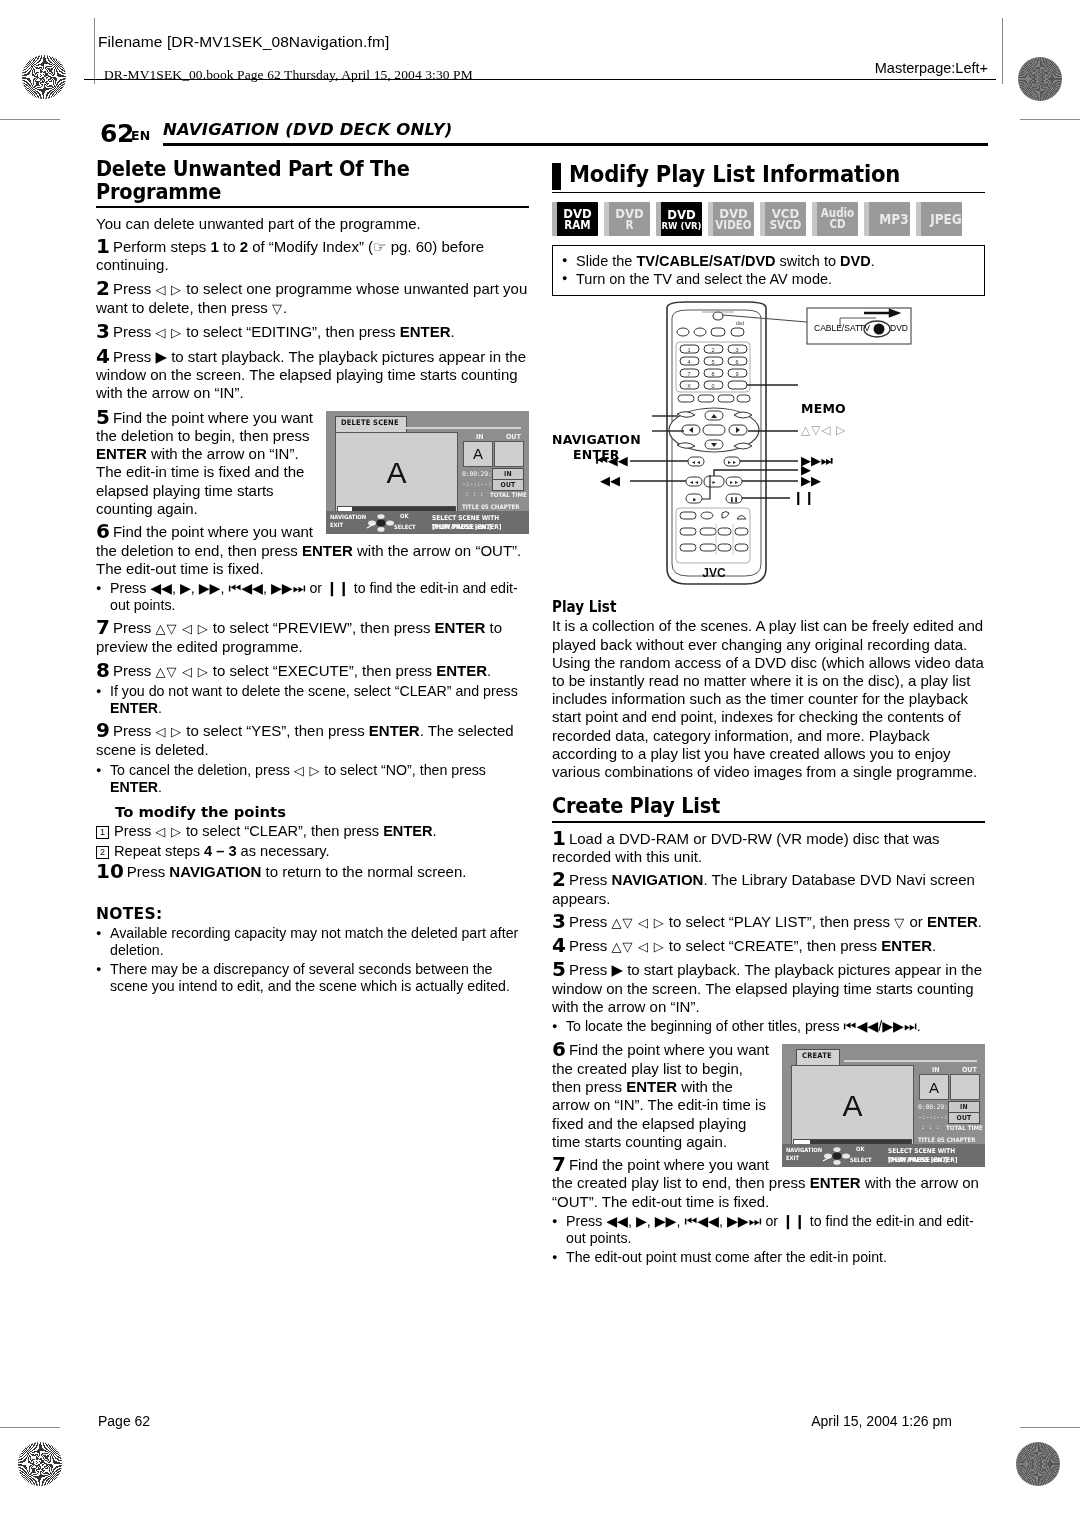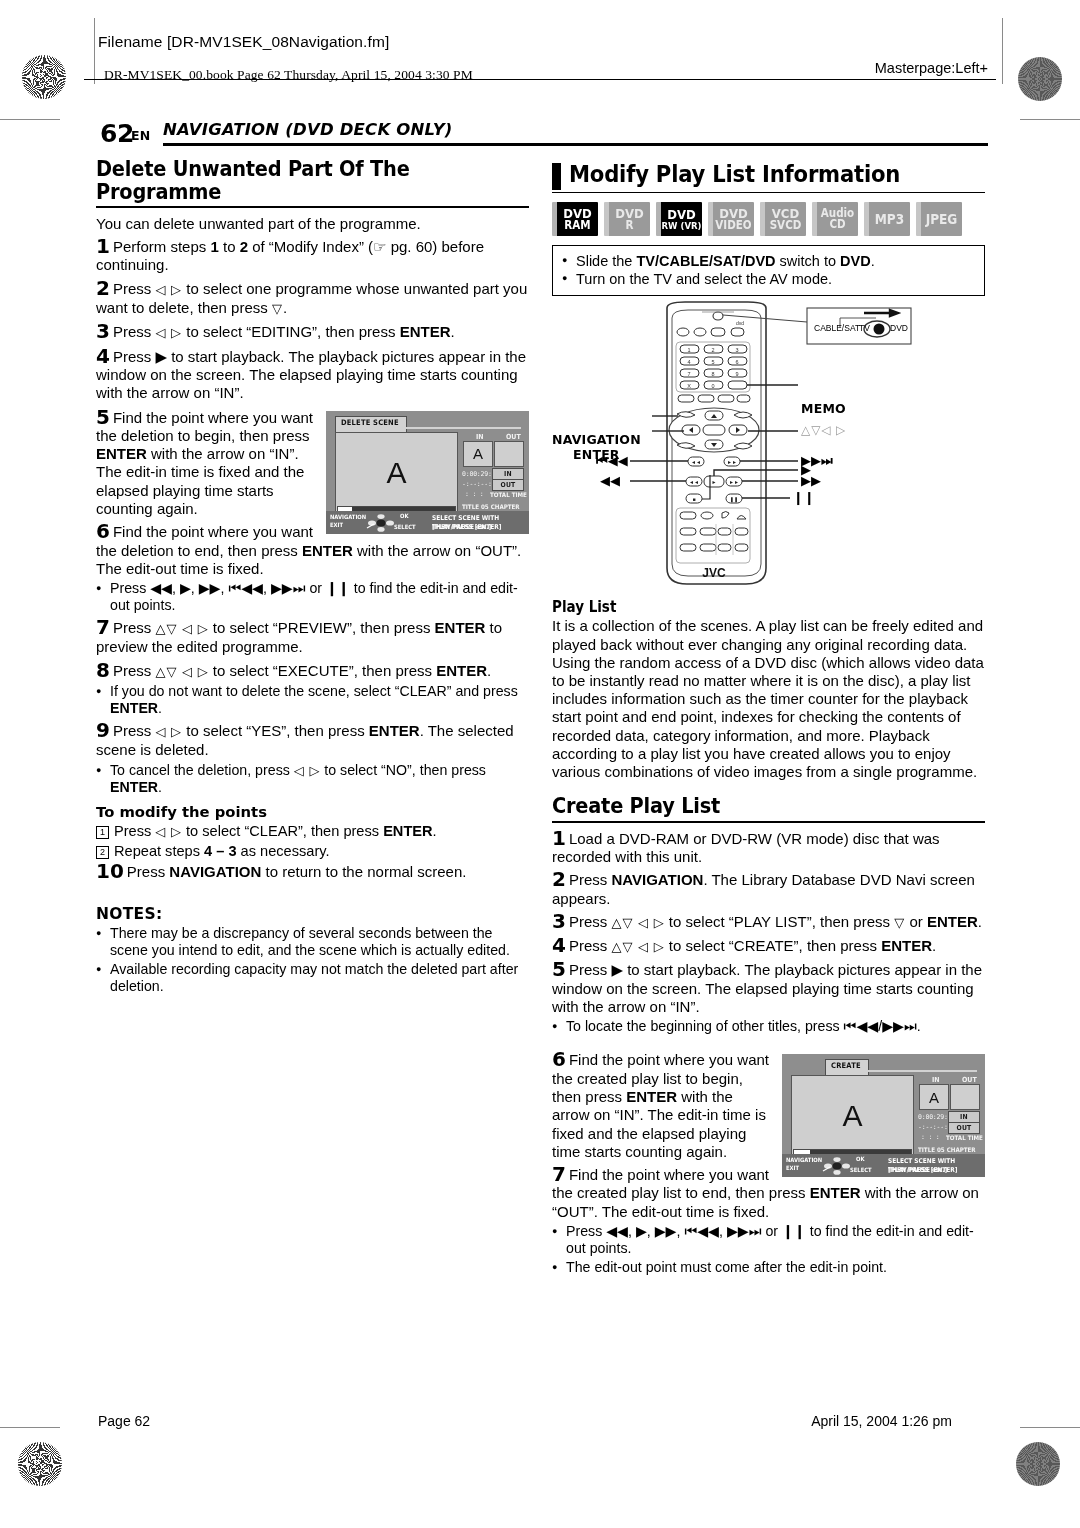--- a/index.html
+++ b/index.html
@@ -53,40 +53,40 @@
   h2.sec.bar{padding-left:17px;position:relative;font-size:23.5px;}
   h2.sec.bar:before{content:"";position:absolute;left:0;top:1px;width:9px;height:27px;background:#000;}
 
   p{margin:0 0 0 0;font-size:15px;line-height:18.2px;}
   .step{font-size:15px;line-height:18.3px;margin:5px 0 0 0;text-indent:0;}
   .step .n{font-weight:bold;font-size:20px;font-family:"DejaVu Sans",sans-serif;
            line-height:0;vertical-align:-1px;margin-right:3px;}
   .bul{font-size:14.2px;line-height:17px;margin:2px 0 0 0;padding-left:14px;position:relative;}
   .bul:before{content:"\25CF";position:absolute;left:0;top:0;font-size:9px;line-height:17px;}
   b,strong{font-weight:bold;}
-  .sub{font-weight:bold;font-size:14.8px;margin-top:7px;font-family:"DejaVu Sans",sans-serif;}
+  .sub{font-weight:bold;font-size:14.8px;margin-top:7px;font-family:"DejaVu Sans",sans-serif;margin-left:19px;}
   .sub2{font-weight:bold;font-size:15px;margin:0 0 0 0;font-family:"DejaVu Sans Condensed","DejaVu Sans",sans-serif;}
   .notes{font-weight:bold;font-size:15.5px;margin-top:24px;font-family:"DejaVu Sans",sans-serif;letter-spacing:.3px;}
   .numbox{display:inline-block;border:1px solid #000;font-size:9px;width:11px;height:11px;
           line-height:11px;text-align:center;margin-right:5px;vertical-align:1px;}
   .arrw{font-size:13px;letter-spacing:1px;}
 
   
   .notebox{border:1.5px solid #000;padding:6px 9px 7px 9px;margin-top:9px;}
   .notebox .bul{font-size:14.5px;line-height:18px;margin:0;}
 
   
   .badges{display:flex;gap:6px;margin-top:9px;}
   .badge{width:46px;height:34px;position:relative;border-radius:1px;
          display:flex;flex-direction:column;align-items:center;justify-content:center;
          font-family:"DejaVu Sans Condensed","DejaVu Sans",sans-serif;font-weight:bold;
          line-height:1.02;box-sizing:border-box;}
   .badge .l1{font-size:13px;}
   .badge .l2{font-size:11.5px;}
-  .badge .one{font-size:13.5px;}
+  .badge .one{font-size:13.5px;padding-left:9px;}
   .badge.on{background:#000;color:#fff;border-left:5px solid #b3b3b3;}
   .badge.off{background:#9a9a9a;color:#e9e9e9;border-left:5px solid #c6c6c6;}
 
   
   .osd{position:relative;background:#8e8e8e;box-sizing:border-box;}
   .osd .tab{position:absolute;left:9px;top:5px;height:13px;background:#d2d2d2;
             border:1px solid #4e4e4e;color:#111;font-size:7.5px;font-weight:bold;
             padding:0 7px 4px 5px;line-height:12px;
             font-family:"DejaVu Sans Condensed","DejaVu Sans",sans-serif;letter-spacing:.2px;text-align:center;}
   .osd .tabbar{position:absolute;left:9px;top:17px;right:9px;height:2px;background:#d2d2d2;}
@@ -242,22 +242,22 @@
     <p style="font-size:14.6px;line-height:18px;margin-top:2px;">
       <span class="numbox">1</span><span>Press <span class="arrw">◁ ▷</span> to select “CLEAR”, then press <b>ENTER</b>.</span>
     </p>
     <p style="font-size:14.6px;line-height:18px;margin-top:1px;">
       <span class="numbox">2</span><span>Repeat steps <b>4 – 3</b> as necessary.</span>
     </p>
 
     <p class="step" style="margin-top:3px;"><span class="n">10</span><span>Press <b>NAVIGATION</b> to return to the normal screen.</span></p>
 
     <div class="notes">NOTES:</div>
+    <p class="bul">Available recording capacity may not match the deleted part after deletion.</p>
     <p class="bul">There may be a discrepancy of several seconds between the scene you intend to edit, and the scene which is actually edited.</p>
-    <p class="bul">Available recording capacity may not match the deleted part after deletion.</p>
   </div>
 
   <div class="col col-r">
 
     <h2 class="sec bar" style="margin-top:4px;">Modify Play List Information</h2>
     <div class="sec-rule" style="margin-top:2px;"></div>
 
     <div class="badges">
       <div class="badge on">
         <span class="l1">DVD</span>
@@ -455,21 +455,21 @@
     <p class="step"><span class="n">2</span><span>Press <b>NAVIGATION</b>. The Library Database DVD Navi screen appears.</span></p>
     <p class="step"><span class="n">3</span><span>Press <span class="arrw">△▽ ◁ ▷</span> to select “PLAY LIST”, then press <span class="arrw">▽</span> or <b>ENTER</b>.</span></p>
     <p class="step"><span class="n">4</span><span>Press <span class="arrw">△▽ ◁ ▷</span> to select “CREATE”, then press <b>ENTER</b>.</span></p>
     <p class="step"><span class="n">5</span><span>Press ▶ to start playback. The playback pictures appear in the window on the screen. The elapsed playing time starts counting with the arrow on “IN”.</span></p>
     <p class="bul">To locate the beginning of other titles, press ⏮◀◀/▶▶⏭.</p>
 
     <div style="position:relative;">
       <div style="float:right;width:203px;margin:3px 0 3px 10px;">
 
         <div class="osd" style="width:203px;height:123px;">
-          <div class="tab" style="left:14px;margin-left:29px;">CREATE</div>
+          <div class="tab" style="left:14px;">CREATE</div>
           <div class="tabbar" style="left:62px;right:8px;top:16px;height:2px;"></div>
 
           <div class="vidbox" style="left:9px;top:21px;width:121px;height:80px;">
             <span class="big">A</span>
           </div>
           <div class="pbar" style="left:11px;top:95px;width:117px;">
             <i style="width:14%;"></i>
           </div>
 
           <div class="ioh" style="left:150px;top:22px;">IN</div>
@@ -506,21 +506,21 @@
               <ellipse cx="6" cy="9" rx="4" ry="2.6" fill="#e8e8e8"></ellipse>
               <ellipse cx="24" cy="9" rx="4" ry="2.6" fill="#e8e8e8"></ellipse>
               <path d="M1 14 L8 10" stroke="#fff" stroke-width="1.2" fill="none"></path>
             </svg>
             <div class="gtxt" style="left:106px;top:3px;">SELECT SCENE WITH [PLAY/PAUSE etc.]</div>
             <div class="gtxt" style="left:106px;top:12px;">THEN PRESS [ENTER]</div>
           </div>
         </div>
       </div>
 
-      <p class="step" style="margin-top:16px;"><span class="n">6</span><span>Find the point where you want the created play list to begin, then press <b>ENTER</b> with the arrow on “IN”. The edit-in time is fixed and the elapsed playing time starts counting again.</span></p>
+      <p class="step" style="margin-top:6px;"><span class="n">6</span><span>Find the point where you want the created play list to begin, then press <b>ENTER</b> with the arrow on “IN”. The edit-in time is fixed and the elapsed playing time starts counting again.</span></p>
       <p class="step"><span class="n">7</span><span>Find the point where you want the created play list to end, then press <b>ENTER</b> with the arrow on “OUT”. The edit-out time is fixed.</span></p>
       <div style="clear:both;"></div>
     </div>
 
     <p class="bul">Press ◀◀, ▶, ▶▶, ⏮◀◀, ▶▶⏭ or ❙❙ to find the edit-in and edit-out points.</p>
     <p class="bul">The edit-out point must come after the edit-in point.</p>
   </div>
 
   <div class="ftr l">Page 62</div>
   <div class="ftr r">April 15, 2004 1:26 pm</div>

